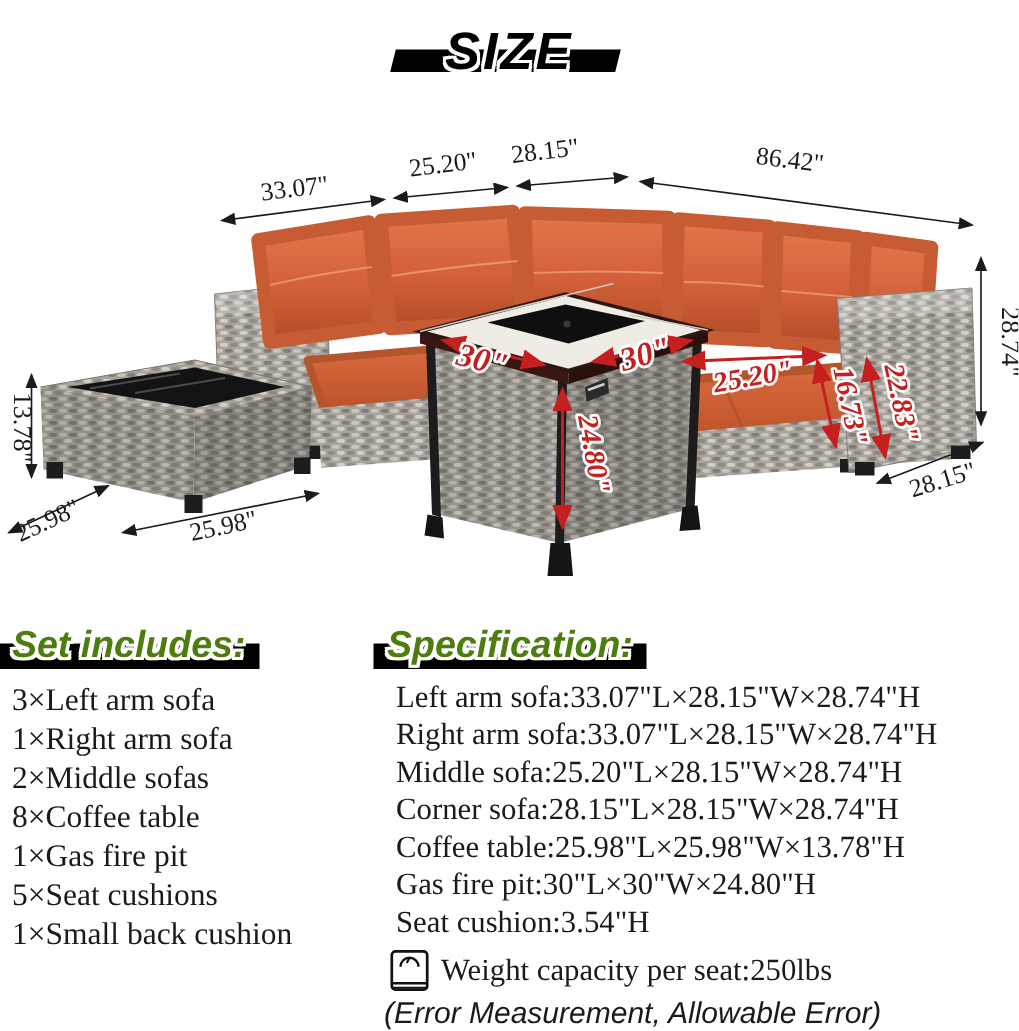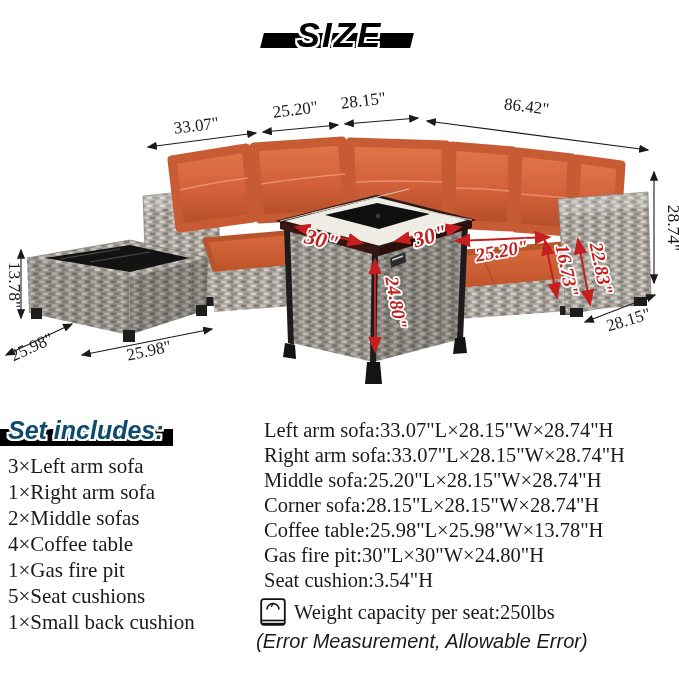--- a/index.html
+++ b/index.html
@@ -18,21 +18,21 @@
   .dimv{font:17.5px "Liberation Serif",serif;fill:#1a1a1a;}
   .dimr{font:italic 700 19px "Liberation Serif",serif;fill:#c5201f;stroke:#fff;stroke-width:3.6;
         paint-order:stroke;stroke-linejoin:round;}
   .dimr30{font:italic 700 22px "Liberation Serif",serif;fill:#c5201f;stroke:#fff;stroke-width:3.8;
         paint-order:stroke;stroke-linejoin:round;}
   
   .bottom{position:relative;width:679px;height:277px;display:flex;padding-top:6px;box-sizing:border-box;}
   .col-includes{width:254px;padding-left:8px;box-sizing:border-box;}
   .col-spec{flex:1;padding-left:4px;box-sizing:border-box;}
   .hdr{position:relative;display:inline-block;font:italic 700 25px "Liberation Sans",sans-serif;
-       color:#0c4a6e;margin-bottom:6px;}
+       color:#4d7c0f;margin-bottom:6px;}
   .hdr::before{content:"";position:absolute;left:-9px;right:-9px;top:13px;bottom:-1px;background:#000;}
   .hdr b{position:relative;font-weight:inherit;
        text-shadow:-2px -2px 0 #fff,2px -2px 0 #fff,-2px 2px 0 #fff,2px 2px 0 #fff,0 -2px 0 #fff,0 2px 0 #fff,-2px 0 0 #fff,2px 0 0 #fff;}
   .inc-list{list-style:none;margin:2px 0 0 0;padding:0;font-size:21px;line-height:26px;}
   .spec-list{margin:2px 0 0 6px;padding:0;font-size:20.5px;line-height:25px;list-style:none;}
   .weight-row{display:flex;align-items:center;gap:8px;margin:5px 0 0 2px;font-size:20.5px;}
   .note{font:italic 20px "Liberation Sans",sans-serif;margin-top:4px;margin-left:-2px;}
 </style>
 </head>
 <body>
@@ -207,28 +207,29 @@
   </div>
 
   <div class="bottom">
 
     <div class="col-includes">
       <span class="hdr"><b>Set includes:</b></span>
       <ul class="inc-list">
         <li>3×Left arm sofa</li>
         <li>1×Right arm sofa</li>
         <li>2×Middle sofas</li>
-        <li>4×Coffee table</li>
+        <li>8×Coffee table</li>
         <li>1×Gas fire pit</li>
         <li>5×Seat cushions</li>
         <li>1×Small back cushion</li>
       </ul>
     </div>
 
     <div class="col-spec">
+      <span class="hdr"><b>Specification:</b></span>
       <ul class="spec-list">
         <li>Left arm sofa:33.07"L×28.15"W×28.74"H</li>
         <li>Right arm sofa:33.07"L×28.15"W×28.74"H</li>
         <li>Middle sofa:25.20"L×28.15"W×28.74"H</li>
         <li>Corner sofa:28.15"L×28.15"W×28.74"H</li>
         <li>Coffee table:25.98"L×25.98"W×13.78"H</li>
         <li>Gas fire pit:30"L×30"W×24.80"H</li>
         <li>Seat cushion:3.54"H</li>
       </ul>
       <div class="weight-row">

